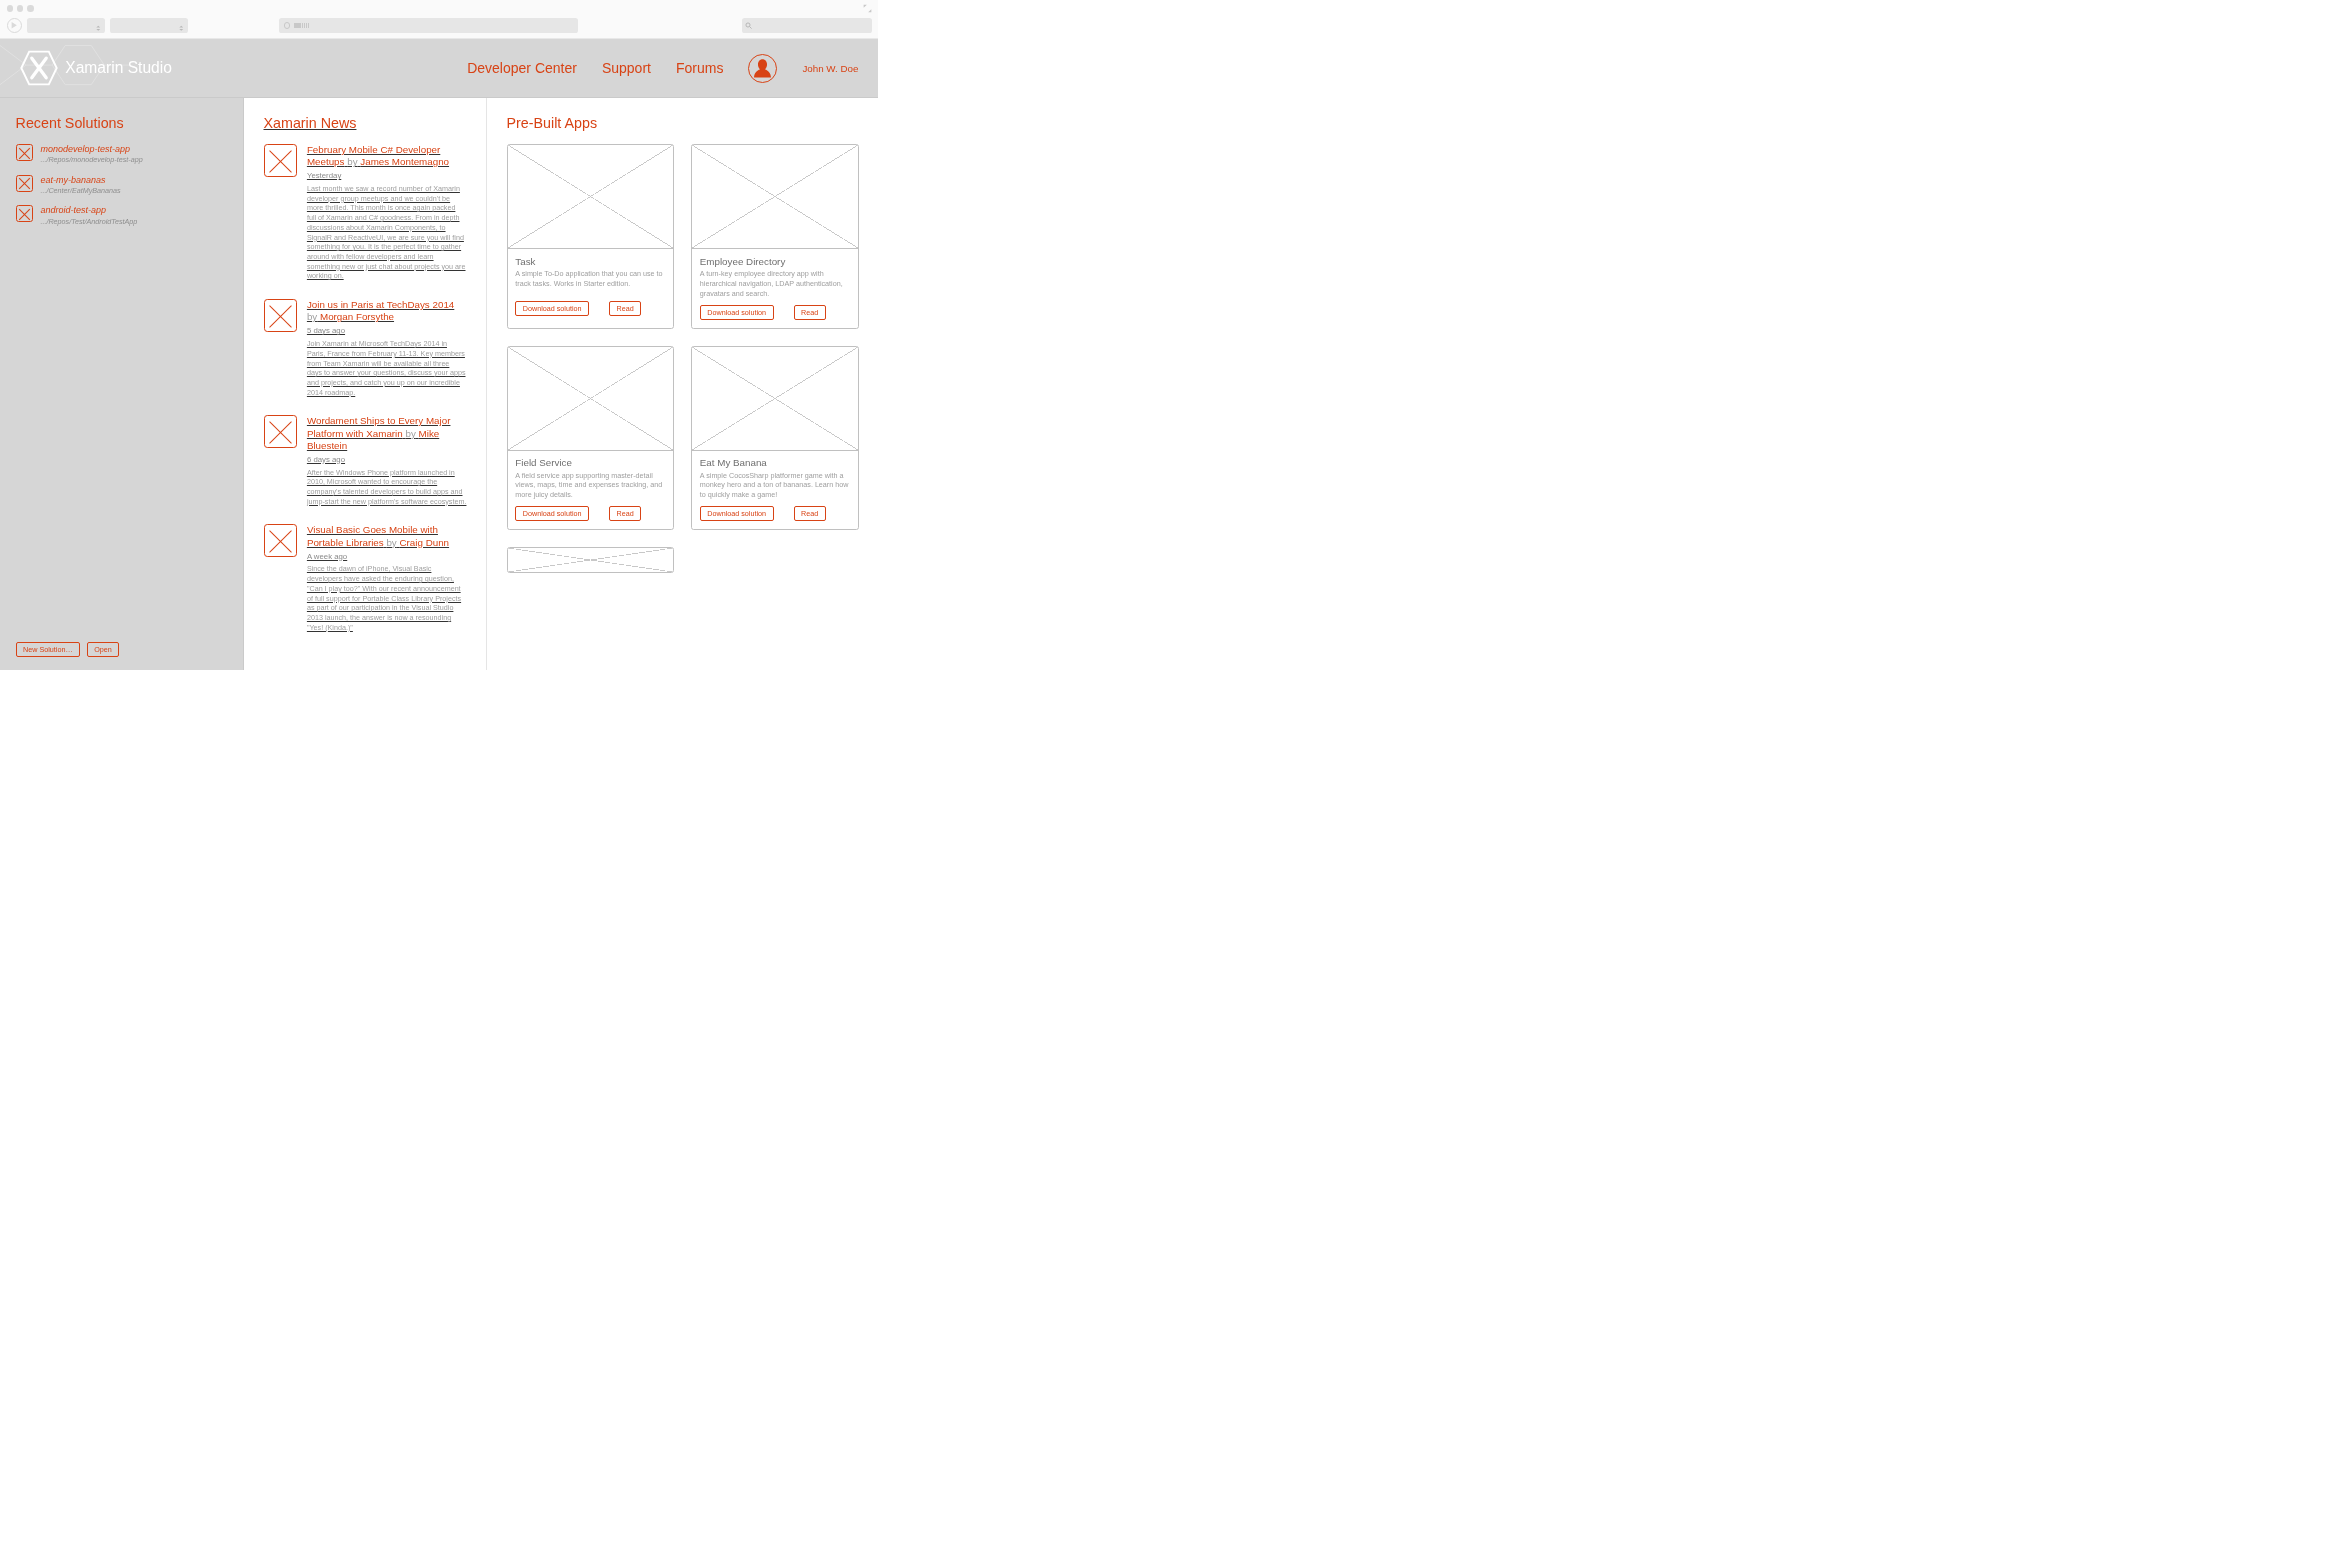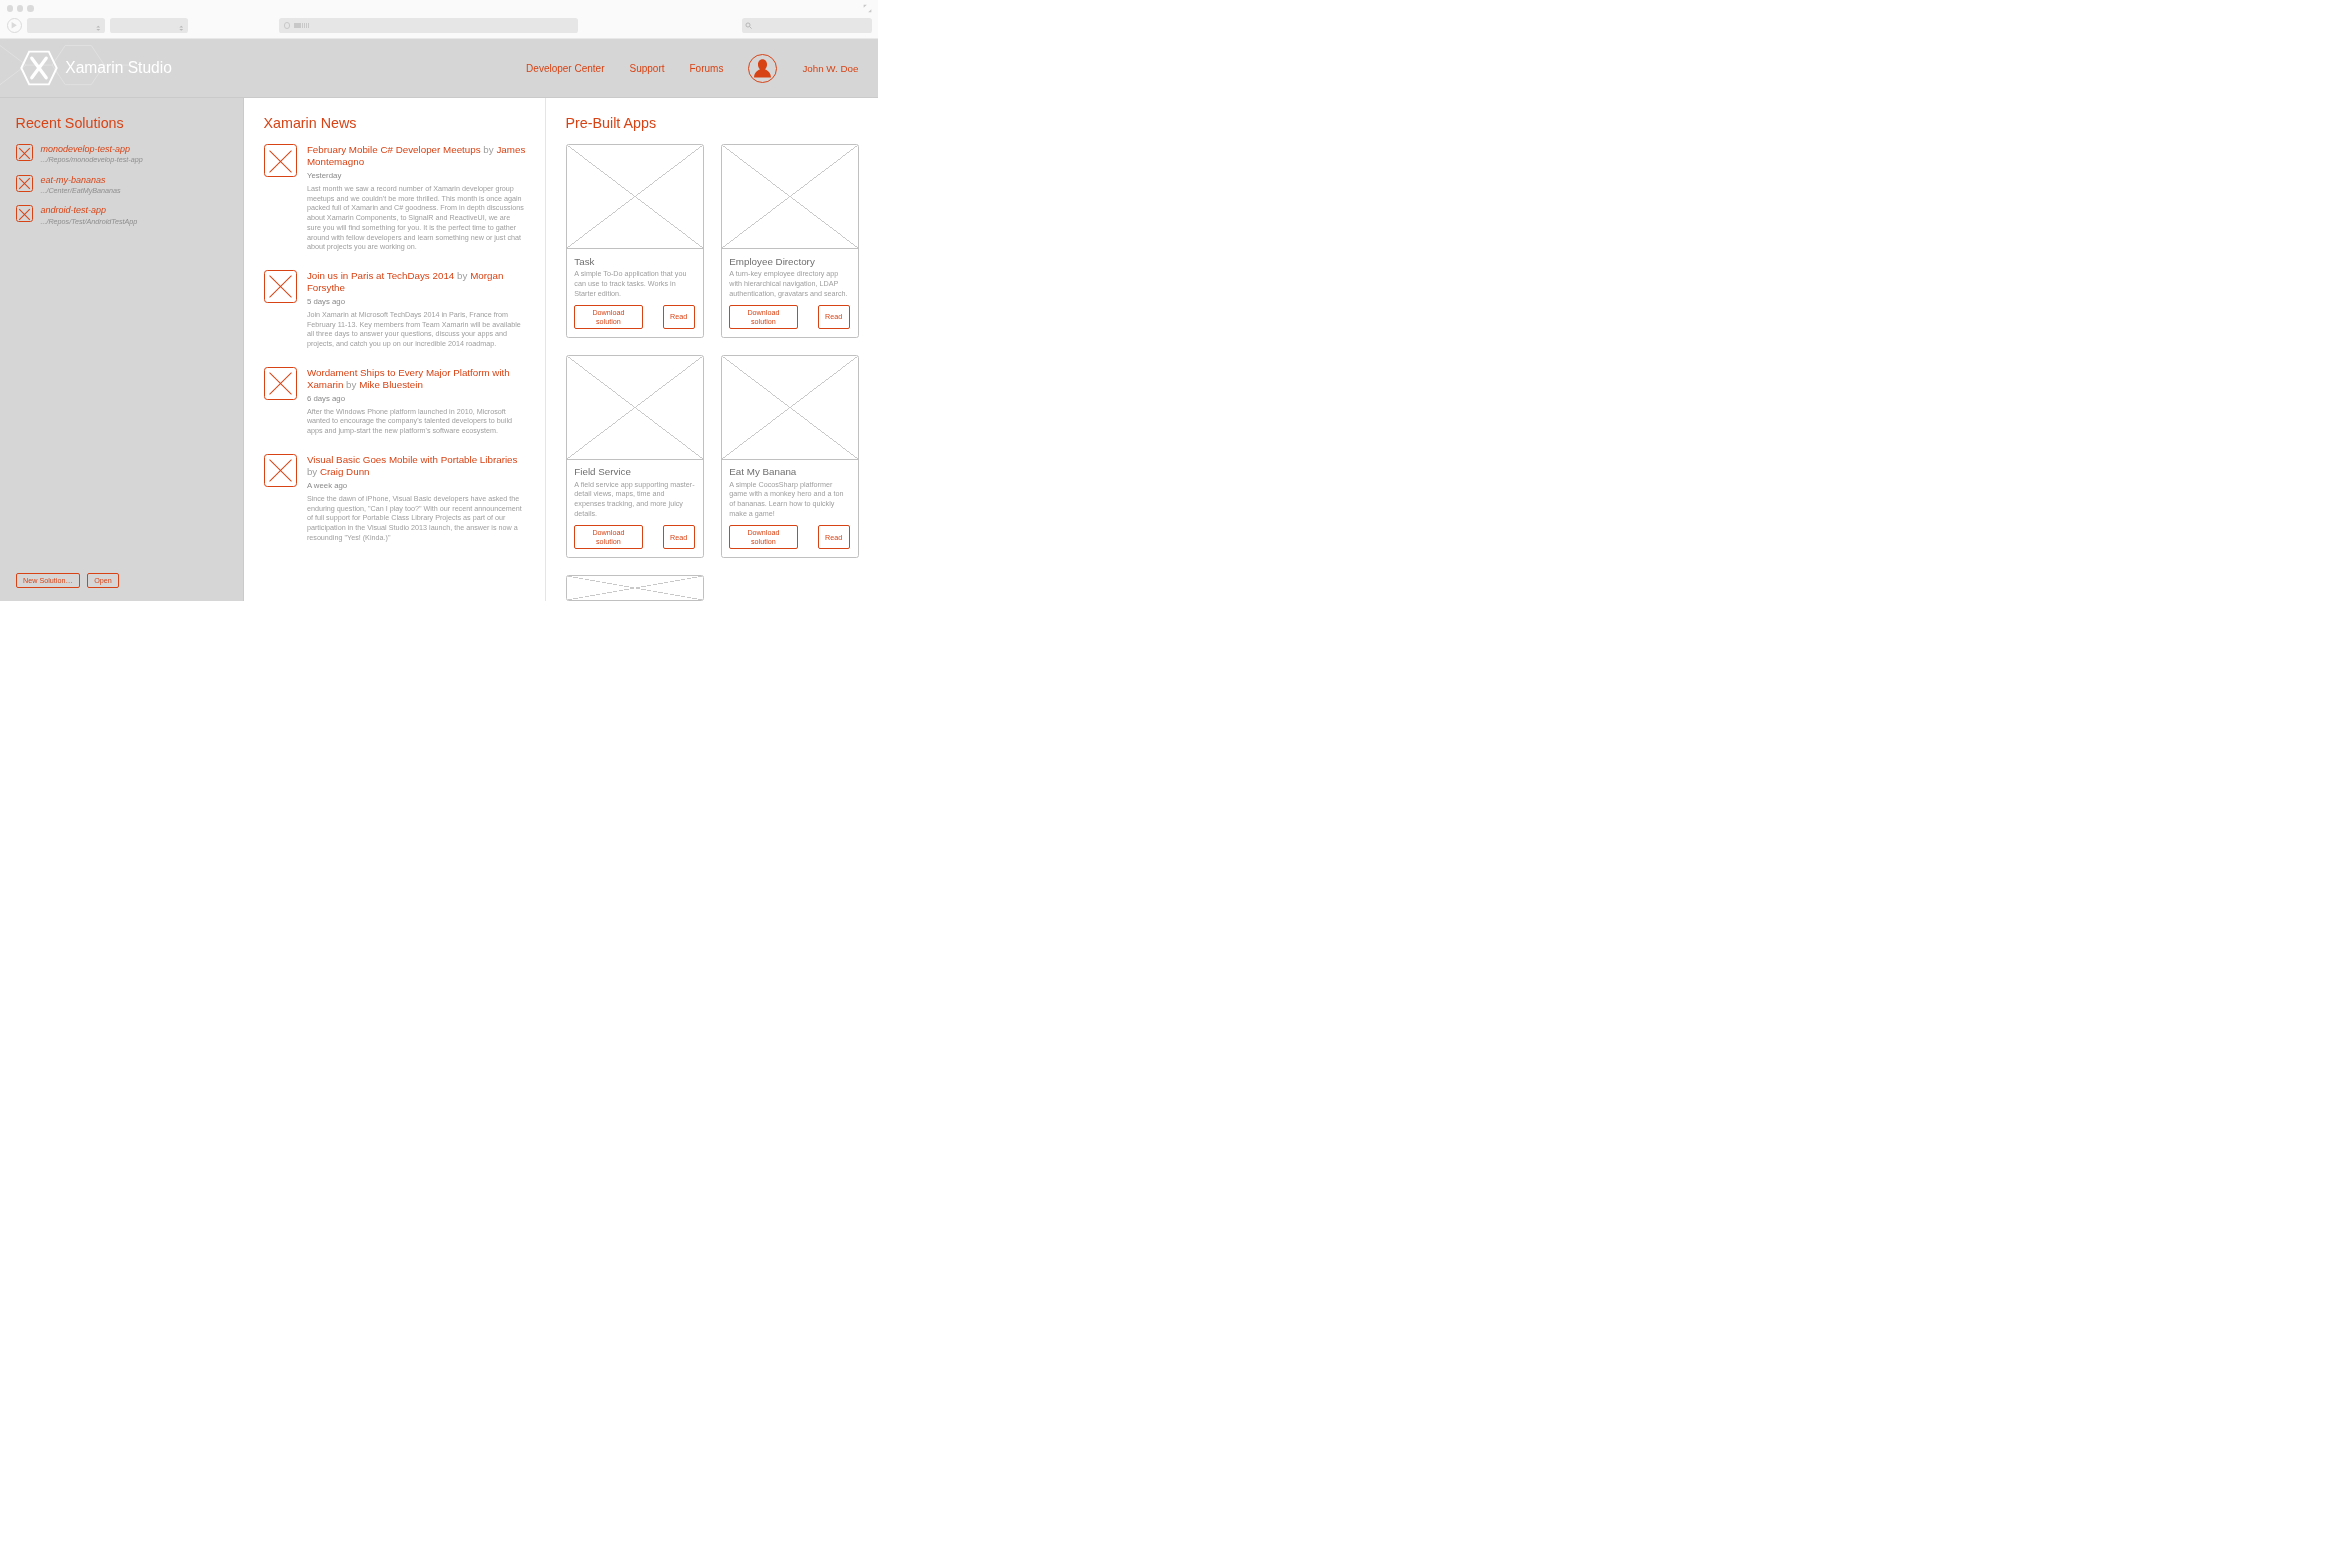--- a/index.html
+++ b/index.html
@@ -89,21 +89,21 @@
   .hex-pattern svg line { stroke:#FFFFFF; stroke-width:1.4; }
   .logo-hex {
     width: 38px; height: 38px; position:relative; z-index:2;
     display:flex; align-items:center; justify-content:center;
   }
   .logo-hex svg { width:38px;height:38px; }
   .app-title {
     color:#FFF; font-size:15.6px; font-weight:400; margin-left:7.8px; z-index:2;
   }
   .header-nav { margin-left:auto; display:flex; align-items:center; gap:25px; z-index:2;}
-  .header-nav a { color: var(--accent); font-size:10px; text-decoration:none; }
+  .header-nav a { color: var(--accent); font-size:14px; text-decoration:none; }
   .avatar {
     width:29px; height:29px; border-radius:50%;
     border:1.3px solid var(--accent); display:flex; align-items:flex-end; justify-content:center;
     overflow:hidden;
   }
   .avatar svg { width:21px; height:23.4px; fill:var(--accent); }
   .username { color: var(--accent); font-size:9.8px; }
 
   
   .main {
@@ -137,22 +137,23 @@
     position:absolute; left:15.6px; bottom:13px; display:flex; gap:6.5px;
   }
   .btn-outline {
     border:0.7px solid var(--accent); color:var(--accent);
     background:transparent; font-size:7.2px; padding:2px 6.5px; border-radius:2px;
     cursor:pointer;
   }
 
   
   .news-col {
-    width: 302px; padding: 17px 19.5px 19.5px 19.5px;
+    width: 243px; padding: 17px 19.5px 19.5px 19.5px;
     border-right:0.7px solid #E5E5E5;
+    text-decoration:underline;
   }
   .news-list { list-style:none; padding:0; margin:0; }
   .news-item { display:flex; gap:10.4px; margin-bottom:18px; }
   .news-thumb {
     width:33px;height:33px; border:1px solid var(--accent); border-radius:3.3px;
     position:relative; flex-shrink:0;
   }
   .news-thumb::before, .news-thumb::after {
     content:""; position:absolute; left:0; right:0; top:50%; border-top:0.7px solid var(--accent);
   }

